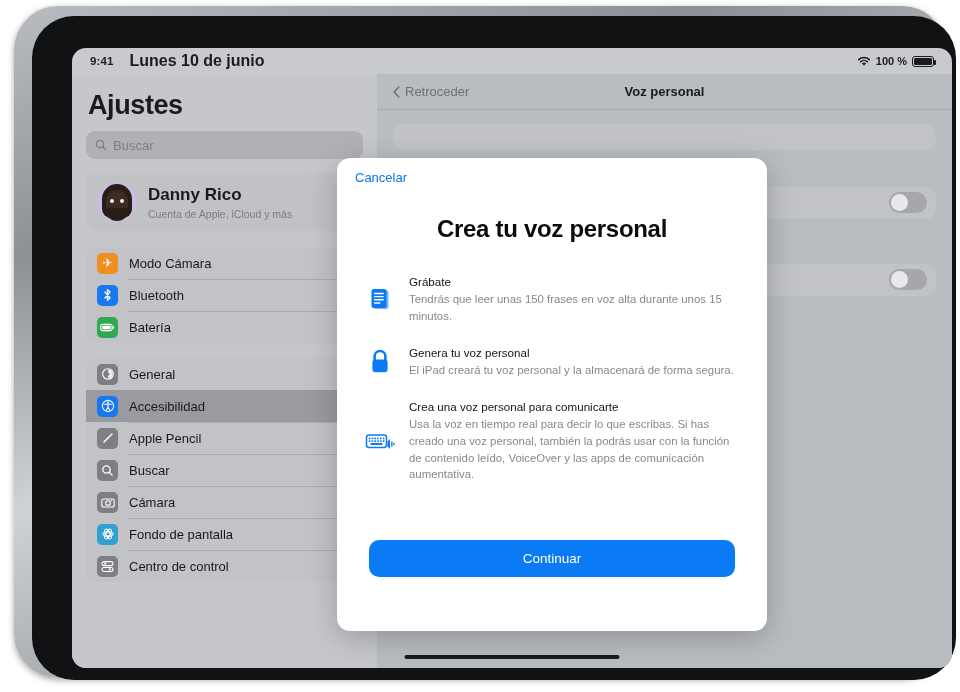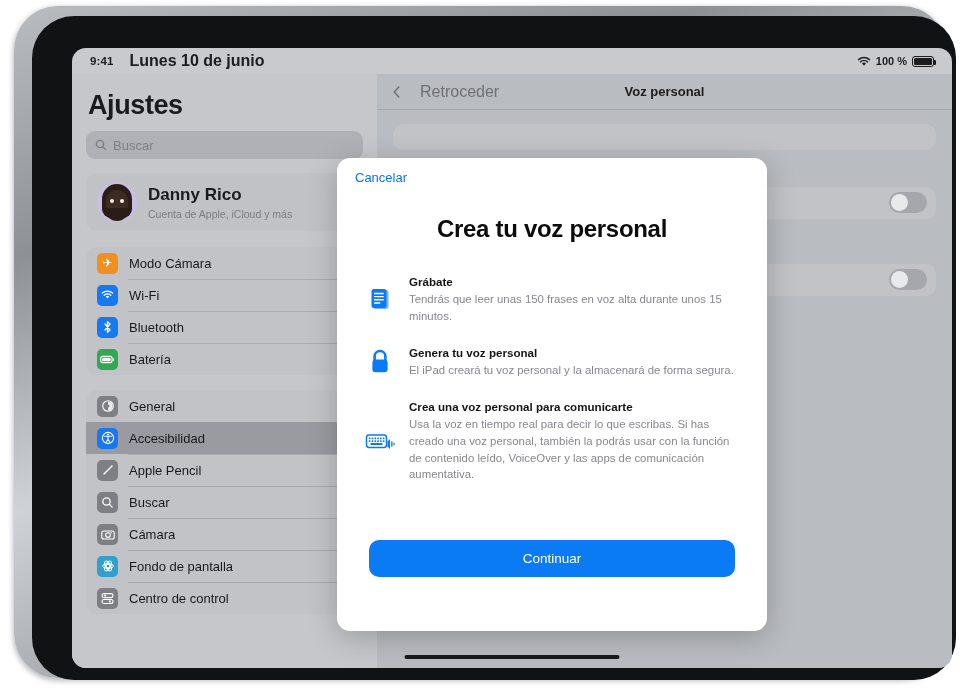--- a/index.html
+++ b/index.html
@@ -128,21 +128,21 @@
     position: absolute; left: 305px; top: 26px;
     width: 575px; height: 594px;
     background: #b9bcc0;
     overflow: hidden;
   }
   .navbar {
     height: 36px; display:flex; align-items:center;
     padding: 0 16px; position: relative;
     border-bottom: 1px solid rgba(150,152,157,.5);
   }
-  .nav-back { display:flex; align-items:center; gap:20px; color:#6e7075; font-size:16px;}
+  .nav-back { display:flex; align-items:center; gap:5px; color:#6e7075; font-size:13px;}
   .nav-title {
     position:absolute; left:0; right:0; text-align:center;
     font-size:13px; font-weight:bold; color:#1b1b1d; pointer-events:none;
   }
   .pane-block { margin: 14px 16px 0 16px; background: rgba(196,198,202,.7); border-radius: 10px; height: 26px;}
   .pane-note { margin: 7px 18px 0 18px; font-size: 11px; color:#66686d; line-height:1.45;}
   .pane-toggle-row {
     margin: 14px 16px 0 16px; background: rgba(196,198,202,.7); border-radius: 10px;
     height: 32px; display:flex; align-items:center; justify-content:flex-end; padding: 0 9px;
   }
@@ -178,21 +178,21 @@
   }
   .modal-title {
     margin-top: 57px; text-align:center;
     font-size: 24px; font-weight: bold; color:#0b0b0c;
     letter-spacing: -0.3px;
   }
   .feature-list { margin: 31px 24px 0 28px; }
   .feature { display: flex; gap: 14px; margin-bottom: 20px; }
   .feature-ico { width: 30px; flex: none; display:flex; align-items:center; justify-content:center;}
   .feature-txt { flex: 1; }
-  .feature-h { font-size: 11.6px; font-weight: bold; color:#131416; line-height:1.3; }
+  .feature-h { font-size: 11.6px; font-weight: normal; color:#131416; line-height:1.3; }
   .feature-p { font-size: 11.4px; color:#86888d; line-height:1.48; margin-top:2px;}
   .continue-btn {
     position:absolute; left: 32px; right: 32px; bottom: 54px;
     height: 37px; border-radius: 10px;
     background:#0b7bf5; color:#fff;
     display:flex; align-items:center; justify-content:center;
     font-size: 13.5px; border:none; cursor:pointer;
     font-family:"Liberation Sans", sans-serif;
   }
 </style>
@@ -244,31 +244,20 @@
             <div>
               <div class="prof-name">Danny Rico</div>
               <div class="prof-sub">Cuenta de Apple, iCloud y más</div>
             </div>
           </div>
 
           <div class="group">
             <div class="row">
               <span class="row-ico" style="background:#f09020">✈</span>
               <span class="row-label">Modo Cámara</span>
-            </div>
-            <div class="row">
-              <span class="row-ico" style="background:#1778f0">
-                <svg width="13" height="10" viewBox="0 0 13 10">
-                    <path d="M6.5 8.6 L8.3 6.4 A3 3 0 0 0 4.7 6.4 Z" fill="#fff"></path>
-                    <path d="M1.4 3.1 A7.6 7.6 0 0 1 11.6 3.1" stroke="#fff" stroke-width="1.4" fill="none" stroke-linecap="round"></path>
-                    <path d="M3.2 5.2 A4.9 4.9 0 0 1 9.8 5.2" stroke="#fff" stroke-width="1.3" fill="none" stroke-linecap="round"></path>
-                  </svg>
-              </span>
-              <span class="row-label">Wi-Fi</span>
-              <span class="row-value">Si</span>
             </div>
             <div class="row">
               <span class="row-ico" style="background:#1778f0">
                 <svg width="9" height="14" viewBox="0 0 9 14">
                     <path d="M2 4 L7 10 L4.5 12.4 V1.6 L7 4 L2 10" stroke="#fff" stroke-width="1.3" fill="none" stroke-linejoin="round" stroke-linecap="round"></path>
                   </svg>
               </span>
               <span class="row-label">Bluetooth</span>
             </div>
             <div class="row">

